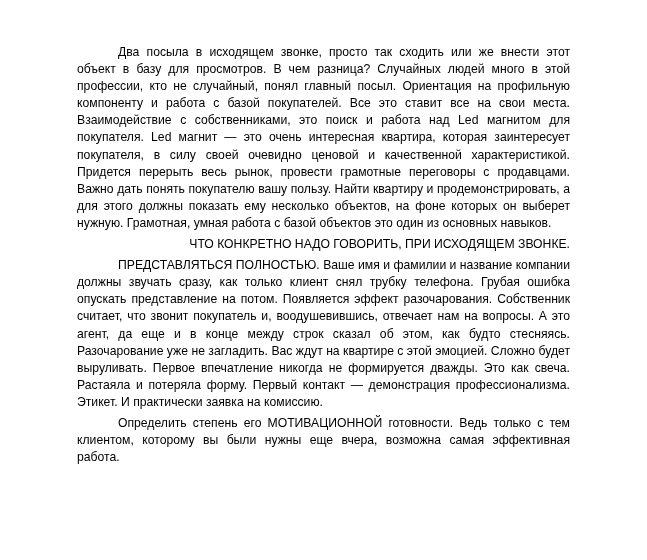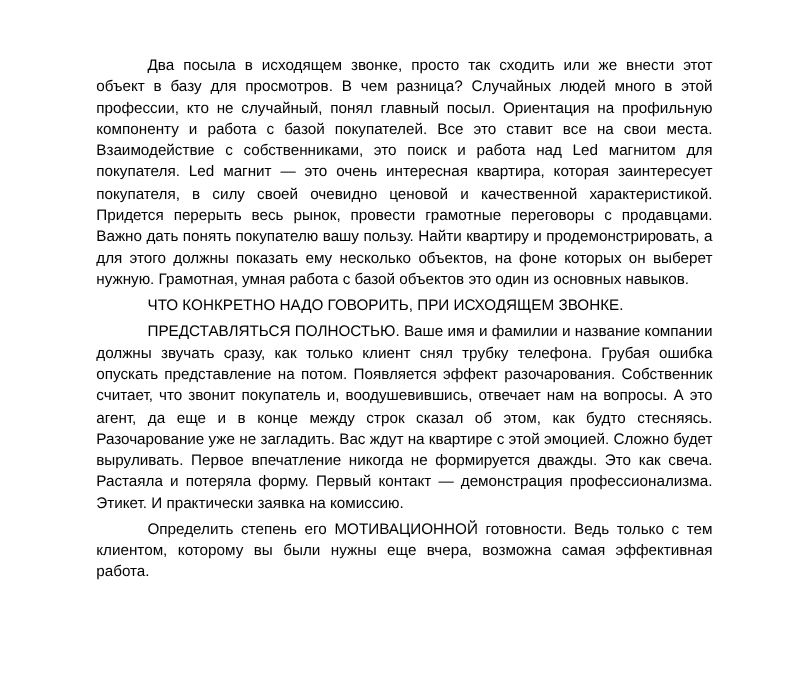--- a/index.html
+++ b/index.html
@@ -46,21 +46,21 @@
     word-spacing: 0px;
     hyphens: none;
   }
 
   p.para:last-child {
     margin-bottom: 4px;
   }
 
   
   p.para.single-line {
-    text-align: left;
+    text-align: right;
   }
 </style>
 </head>
 <body>
 
 <div class="page">
   <div class="doc-body">
 
     <p class="para">Два посыла в исходящем звонке, просто так сходить или же внести этот объект в базу для просмотров. В чем разница? Случайных людей много в этой профессии, кто не случайный, понял главный посыл. Ориентация на профильную компоненту и работа с базой покупателей. Все это ставит все на свои места. Взаимодействие с собственниками, это  поиск и работа над Led магнитом для покупателя. Led магнит — это очень интересная квартира, которая заинтересует покупателя, в силу своей очевидно ценовой и качественной характеристикой. Придется перерыть весь рынок, провести грамотные переговоры с продавцами. Важно дать понять покупателю вашу пользу. Найти квартиру и продемонстрировать, а для этого должны показать ему несколько объектов, на фоне которых он выберет нужную. Грамотная, умная работа с базой объектов это один из основных навыков.</p>
 

